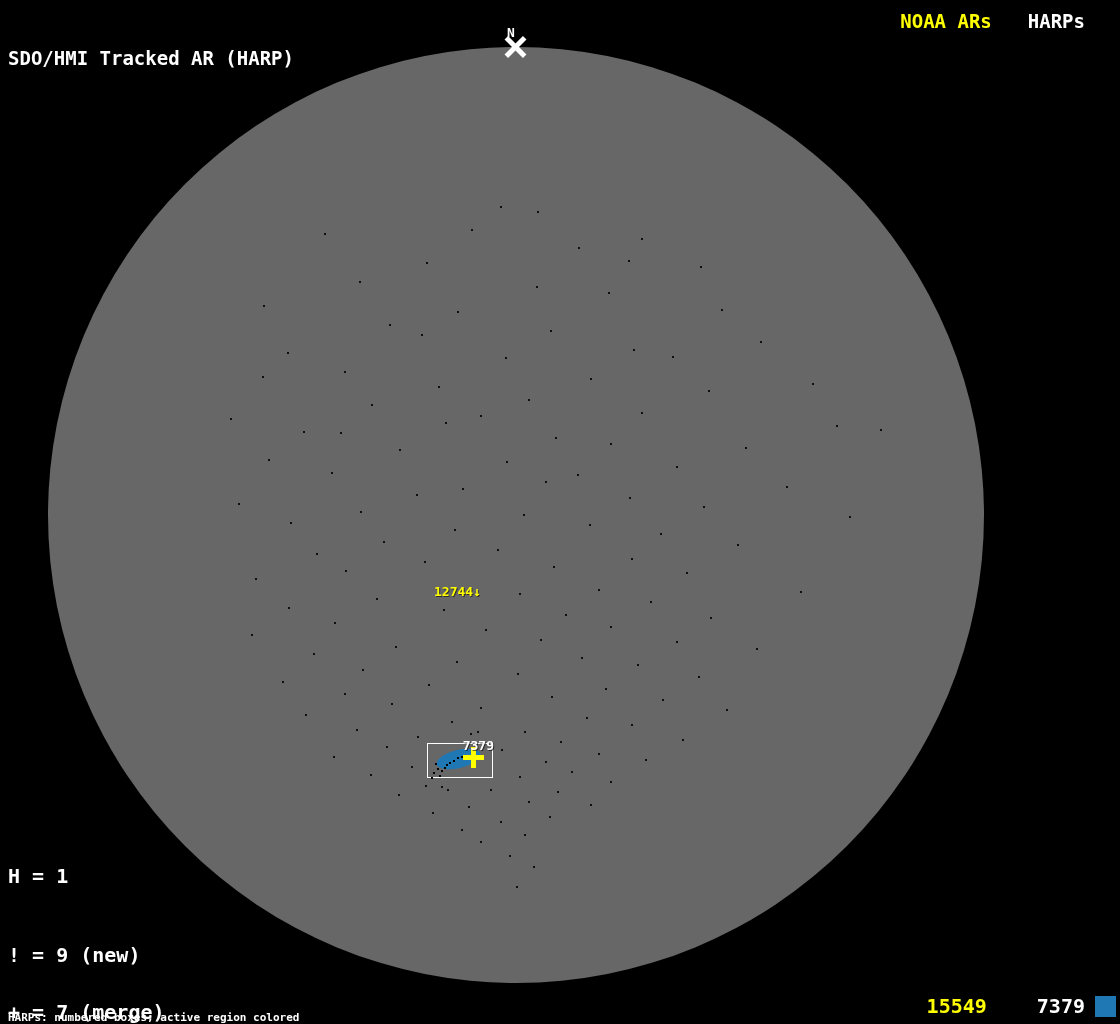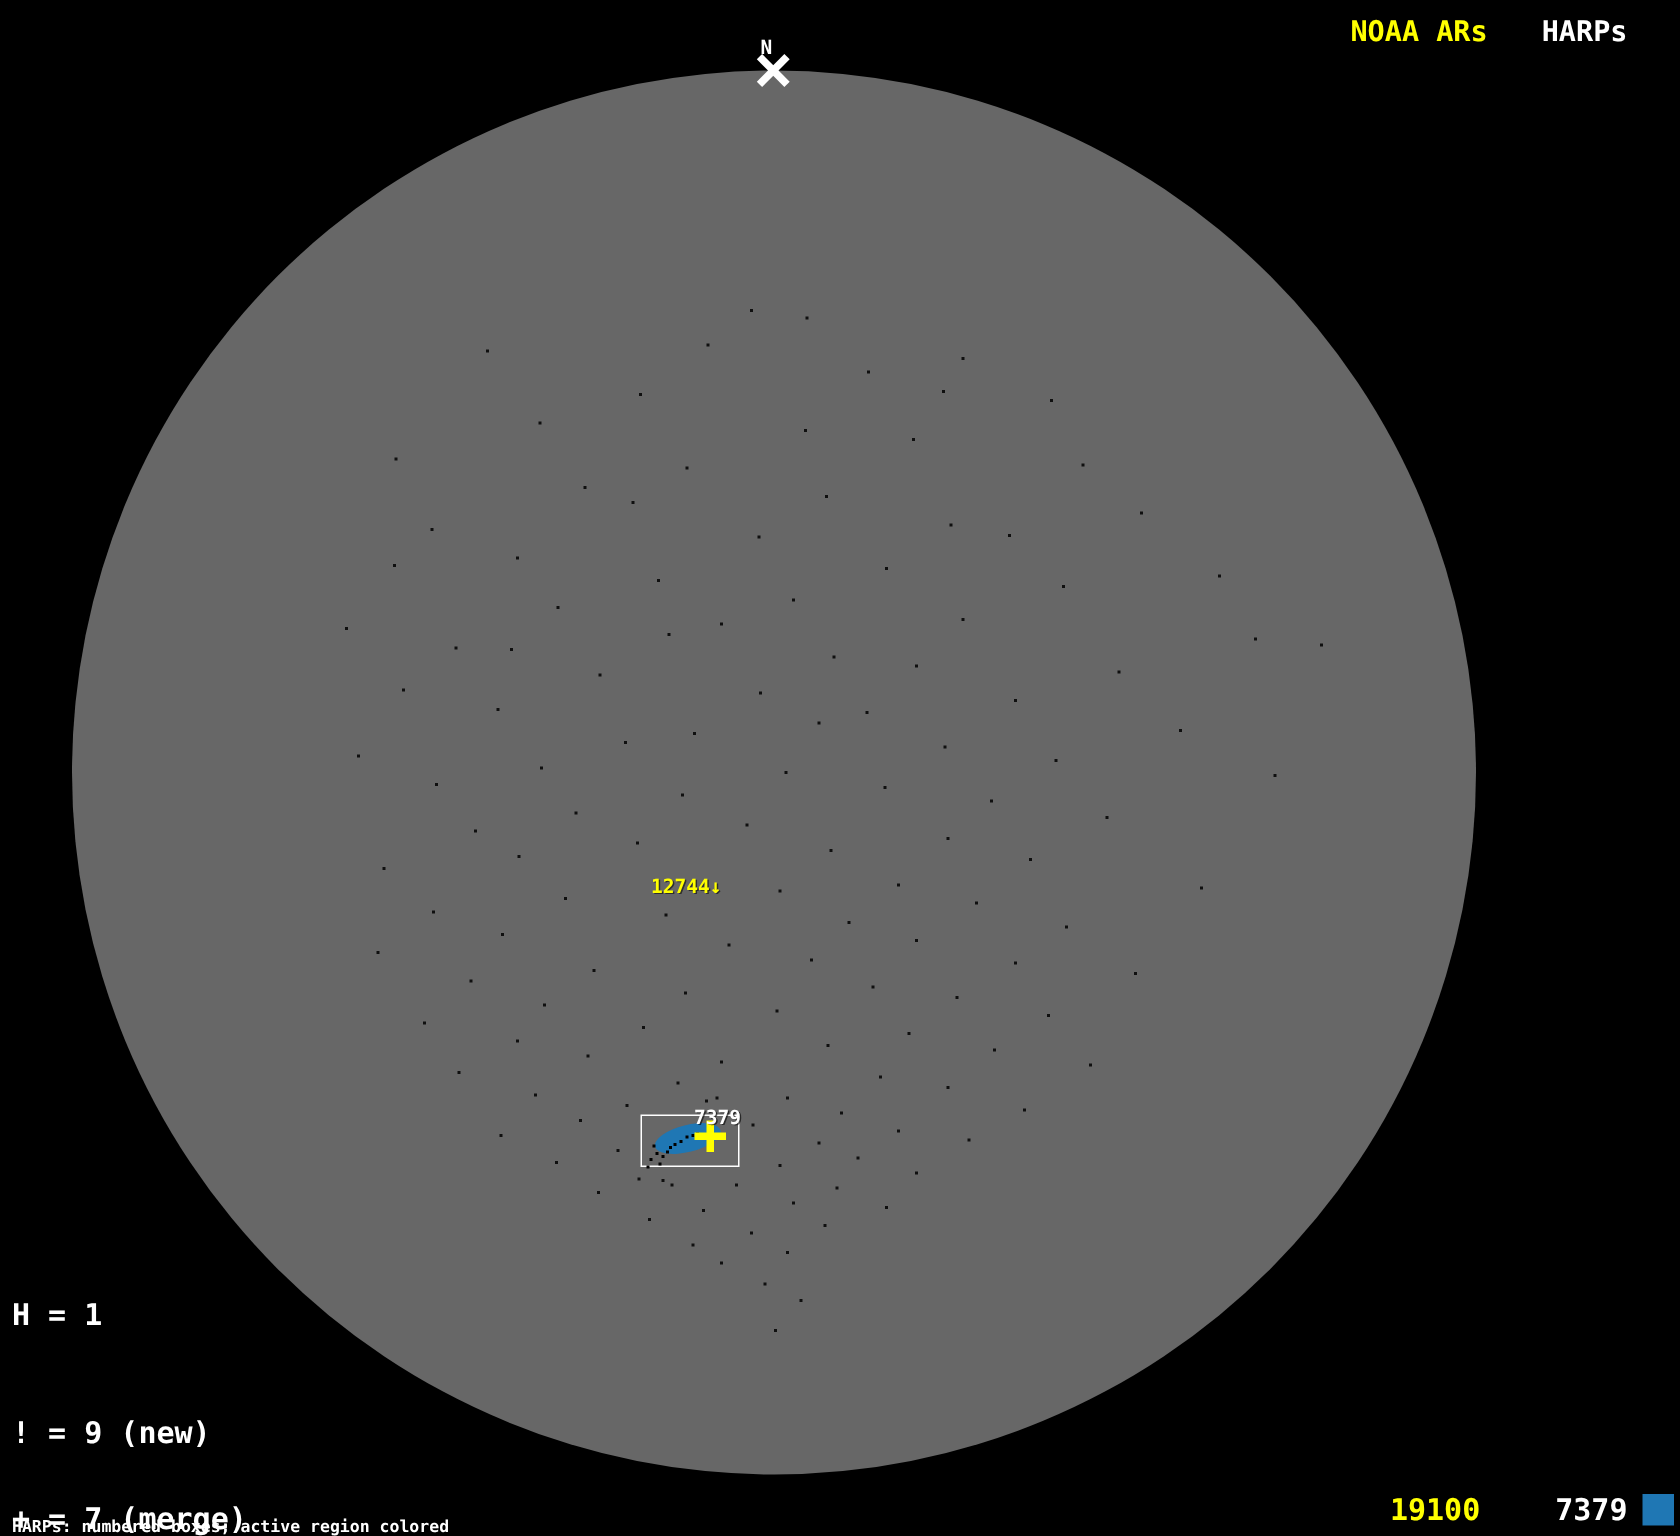--- a/index.html
+++ b/index.html
@@ -224,20 +224,21 @@
     </div>
 </div>
 
 <div class="abs" id="north-label">N</div>
 <div class="abs" id="north-x">
   <div class="bar b1"></div>
   <div class="bar b2"></div>
 </div>
 
 <div class="abs" id="header">
+  <div>SDO/HMI Tracked AR (HARP)</div>
 </div>
 
 <div class="abs" id="legend-top">
   <span class="yellow">NOAA ARs</span>
   <span>HARPs</span>
 </div>
 
 <div class="abs" id="noaa-ar-label">12744↓</div>
 
 <div class="abs" id="harp-box">
@@ -271,16 +272,16 @@
   
   
 </div>
 
 <div class="abs" id="footer-notes">
   <div>HARPs: numbered boxes; active region colored</div>
   
 </div>
 
 <div class="abs" id="footer-right">
-  <span class="noaa-num">19100</span>
+  <span class="noaa-num">15549</span>
   <span class="harp-num">7379</span>
   <span class="swatch"></span>
 </div>
 
 </body></html>

